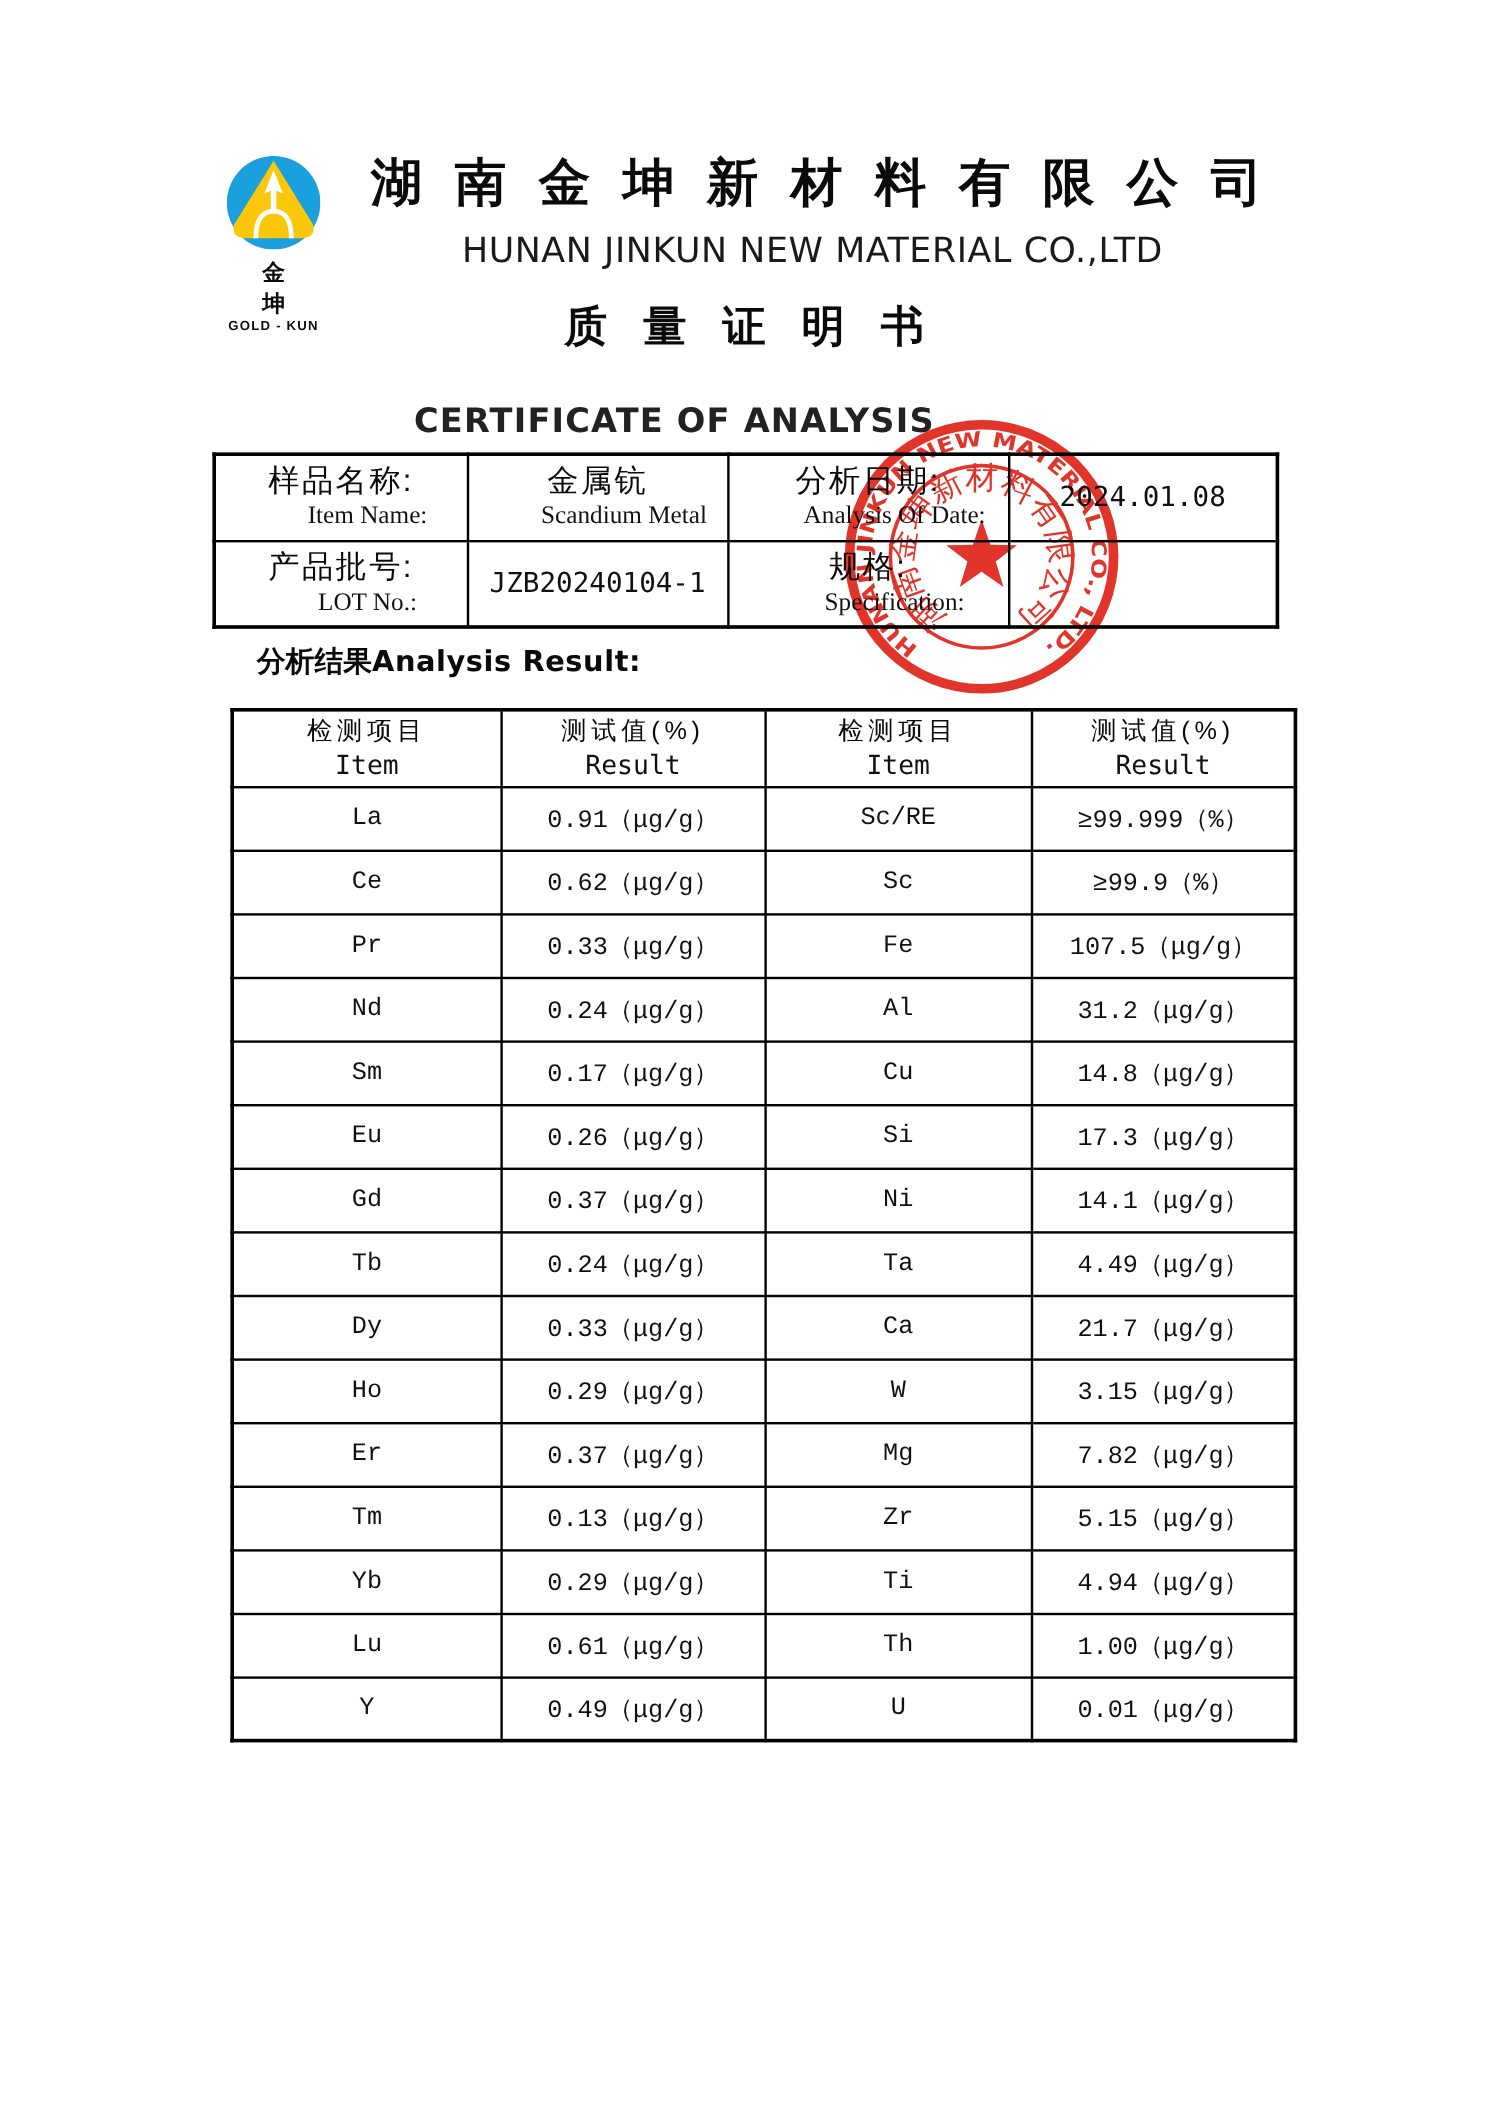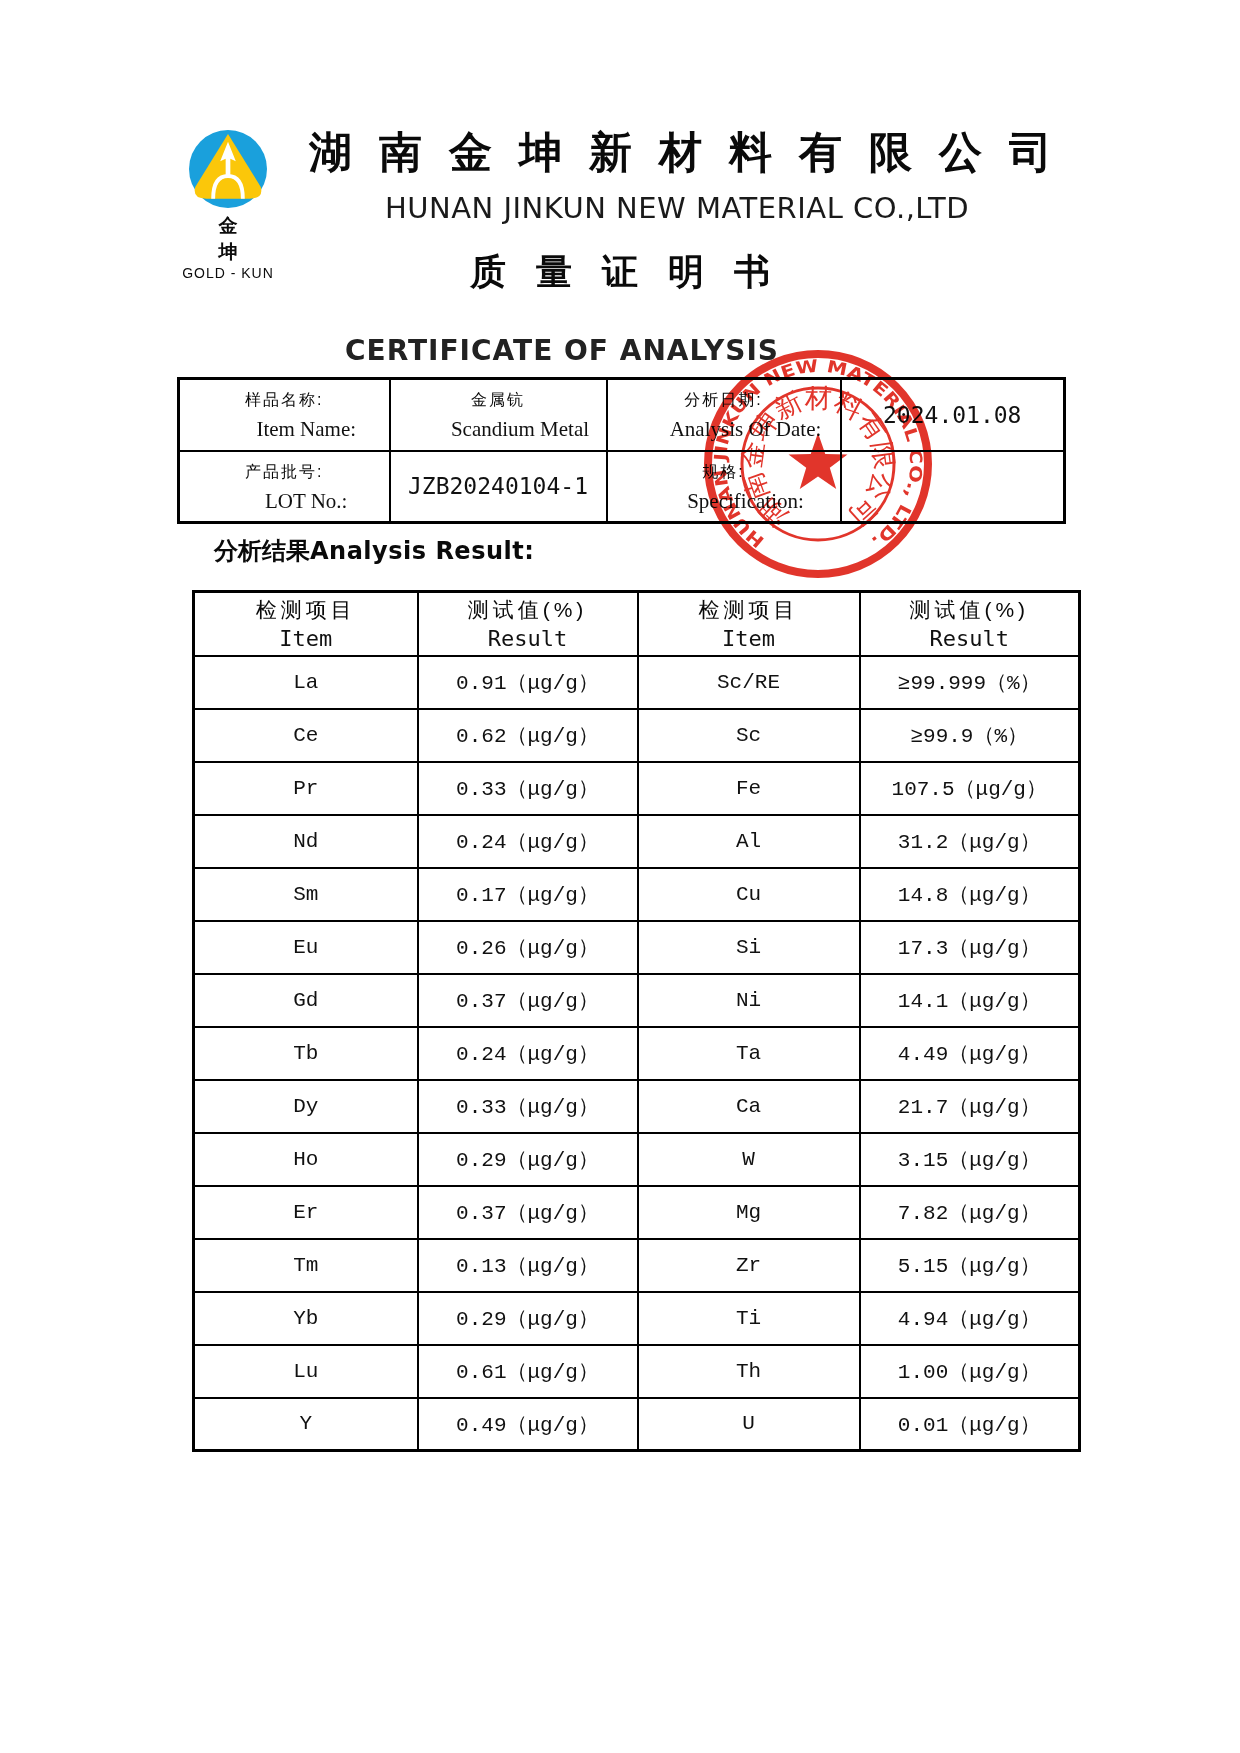--- a/index.html
+++ b/index.html
@@ -4,32 +4,32 @@
 <style>
   * { margin:0; padding:0; box-sizing:border-box; }
   body { background:#ffffff; font-family:"Liberation Sans", sans-serif; }
   .page {
     position:relative; width:1240px; height:1753px; background:#ffffff;
     color:#111; overflow:hidden;
   }
   
   .logo-block { position:absolute; left:180px; top:130px; width:96px; text-align:center; }
   .logo-cn { font-weight:bold; font-size:19px; letter-spacing:13px; padding-left:13px; color:#0c0c0c; margin-top:1px;font-family:Liberation Mono, monospace; }
-  .logo-en { font-weight:normal; font-size:14px; letter-spacing:1px; color:#0c0c0c; }
+  .logo-en { font-weight:bold; font-size:11px; letter-spacing:1px; color:#0c0c0c; }
   .company-wrap { position:absolute; left:282px; top:124px; width:790px; text-align:center; }
   .company-cn { font-size:43px; font-weight:bold; letter-spacing:27px; padding-left:27px; white-space:nowrap; color:#0a0a0a; }
   .company-en { margin-top:9px; font-family:"DejaVu Sans", sans-serif; font-weight:normal; font-size:29px; letter-spacing:0.5px; color:#1a1a1a; white-space:nowrap; }
   .doc-title-cn { position:absolute; left:0; top:248px; width:1240px; text-align:center; font-size:36px; font-weight:bold; letter-spacing:30px; padding-left:30px; color:#0a0a0a; }
   .doc-title-en { position:absolute; left:0; top:308px; width:1124px; text-align:center; font-family:"DejaVu Sans", sans-serif; font-weight:bold; font-size:28px; letter-spacing:1px; color:#222;margin-top:26px; }
   
   table { border-collapse:collapse; table-layout:fixed; }
   td, th { border:2px solid #000; text-align:center; vertical-align:middle; padding:0; font-weight:normal; }
   .info-table { position:absolute; left:177px; top:377px; width:886px; border:3px solid #000; }
   .info-table td { height:72px; }
-  .cell-cn { font-size:16px; letter-spacing:2px; line-height:30px; color:#0a0a0a; }
+  .cell-cn { font-size:26px; letter-spacing:2px; line-height:30px; color:#0a0a0a; }
   .cell-en { font-family:Liberation Serif, serif; font-size:21px; line-height:29px; color:#111;padding-left:44px; }
   .cell-value { font-family:"DejaVu Sans Mono", monospace; font-size:23px; color:#111; }
   .section-label { position:absolute; left:177px; top:535px; font-size:24px; font-weight:bold; color:#0a0a0a;margin-left:37px; }
   .section-label .en { font-family:"DejaVu Sans", sans-serif; letter-spacing:0.5px; }
   .result-table { position:absolute; left:192px; top:590px; width:886px; border:3px solid #000; }
   .result-table thead th { height:64px; }
   .result-table tbody td { height:53px; font-family:"Liberation Mono", "DejaVu Sans Mono", monospace; font-size:21px; color:#111; }
   .head-cn { font-size:21px; letter-spacing:4px; line-height:30px; color:#0a0a0a; }
   .head-en { font-family:"DejaVu Sans Mono", monospace; font-size:22px; line-height:28px; color:#111; }
   

